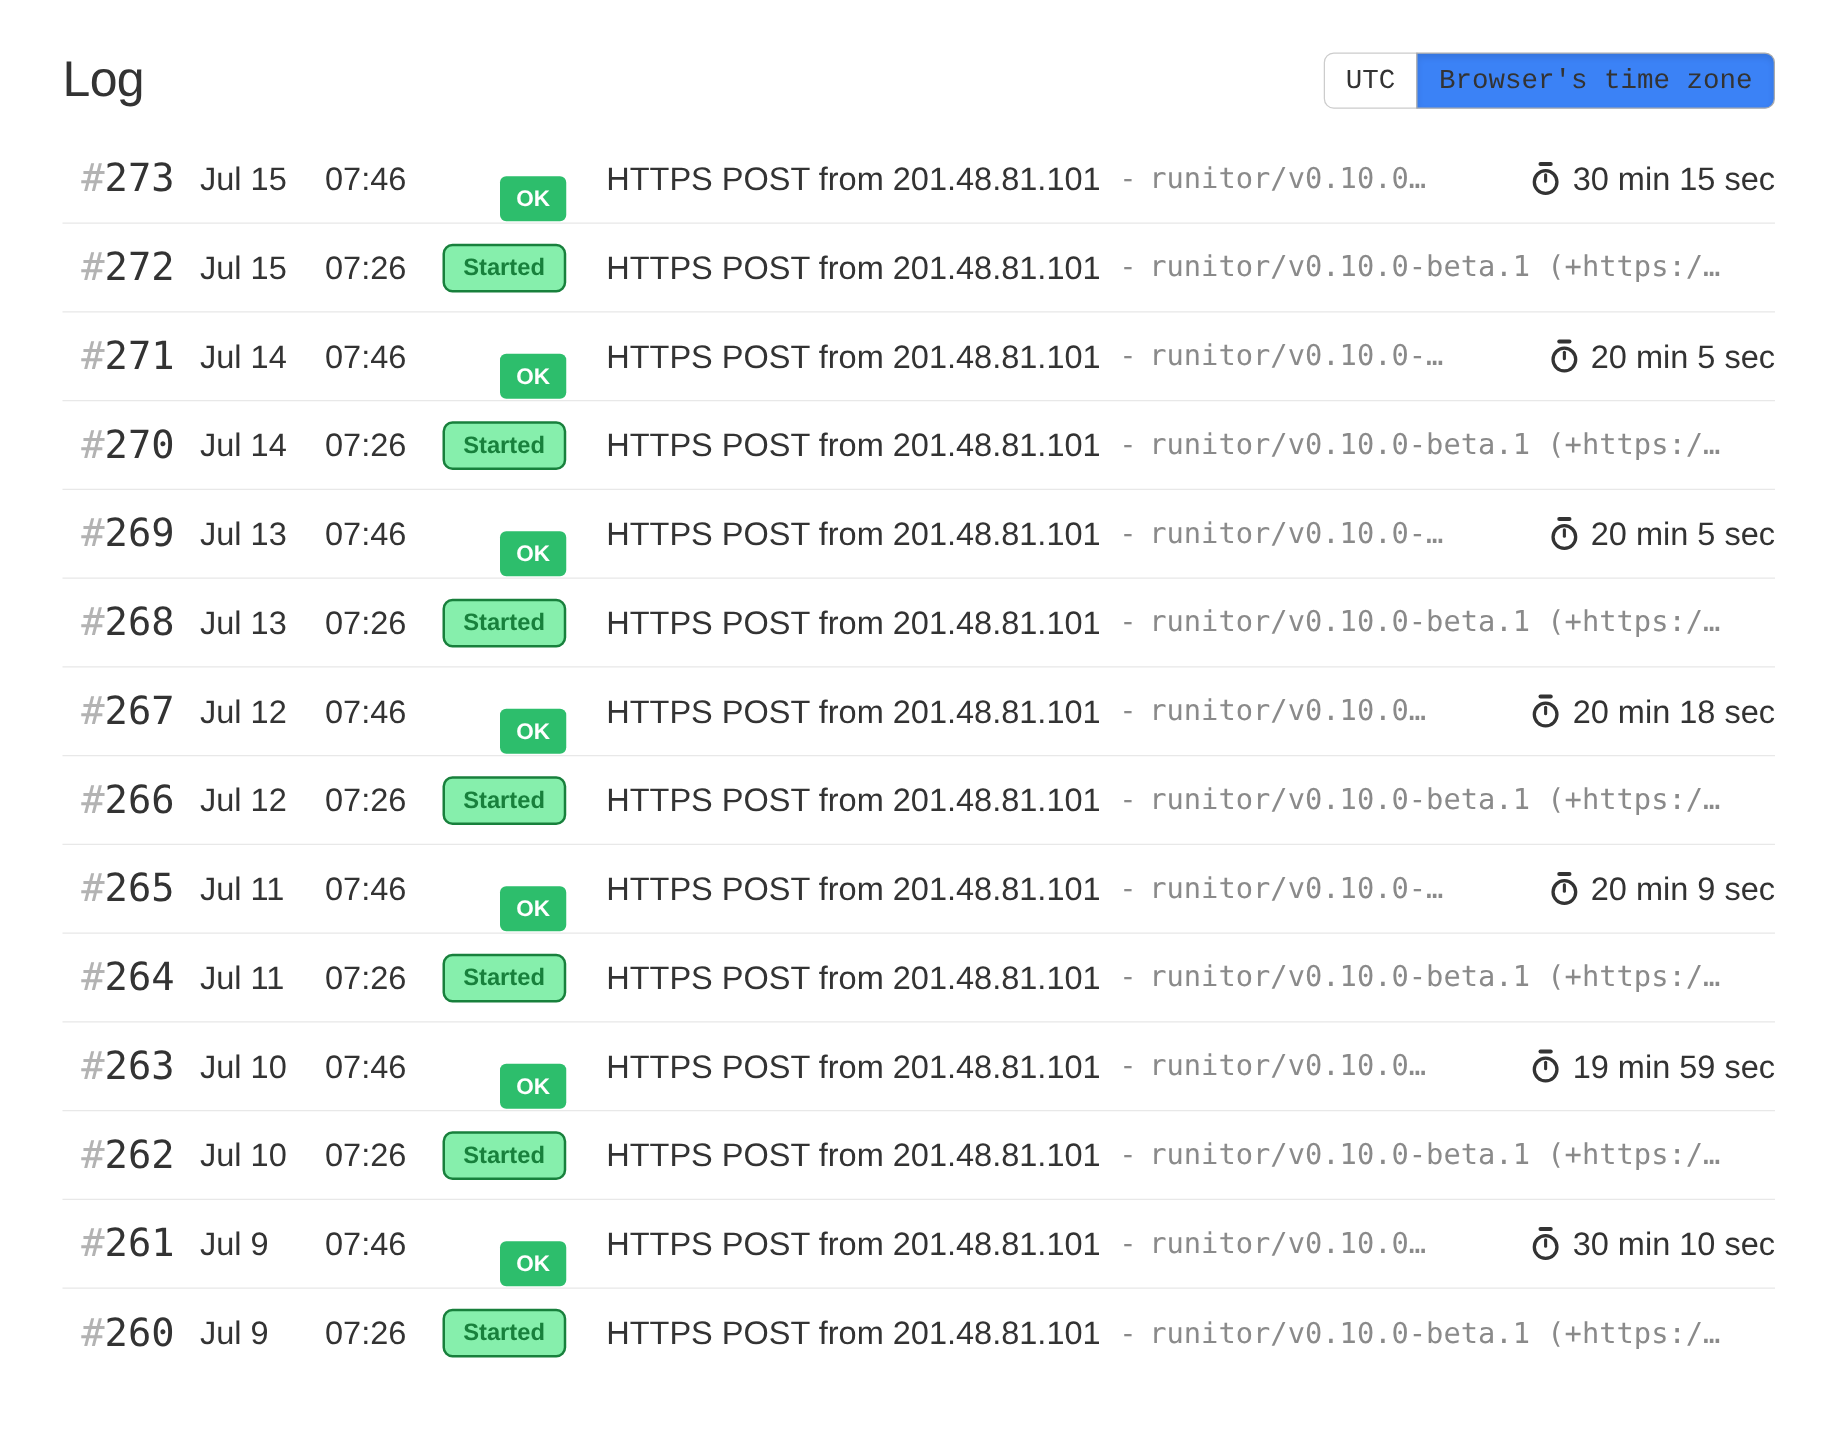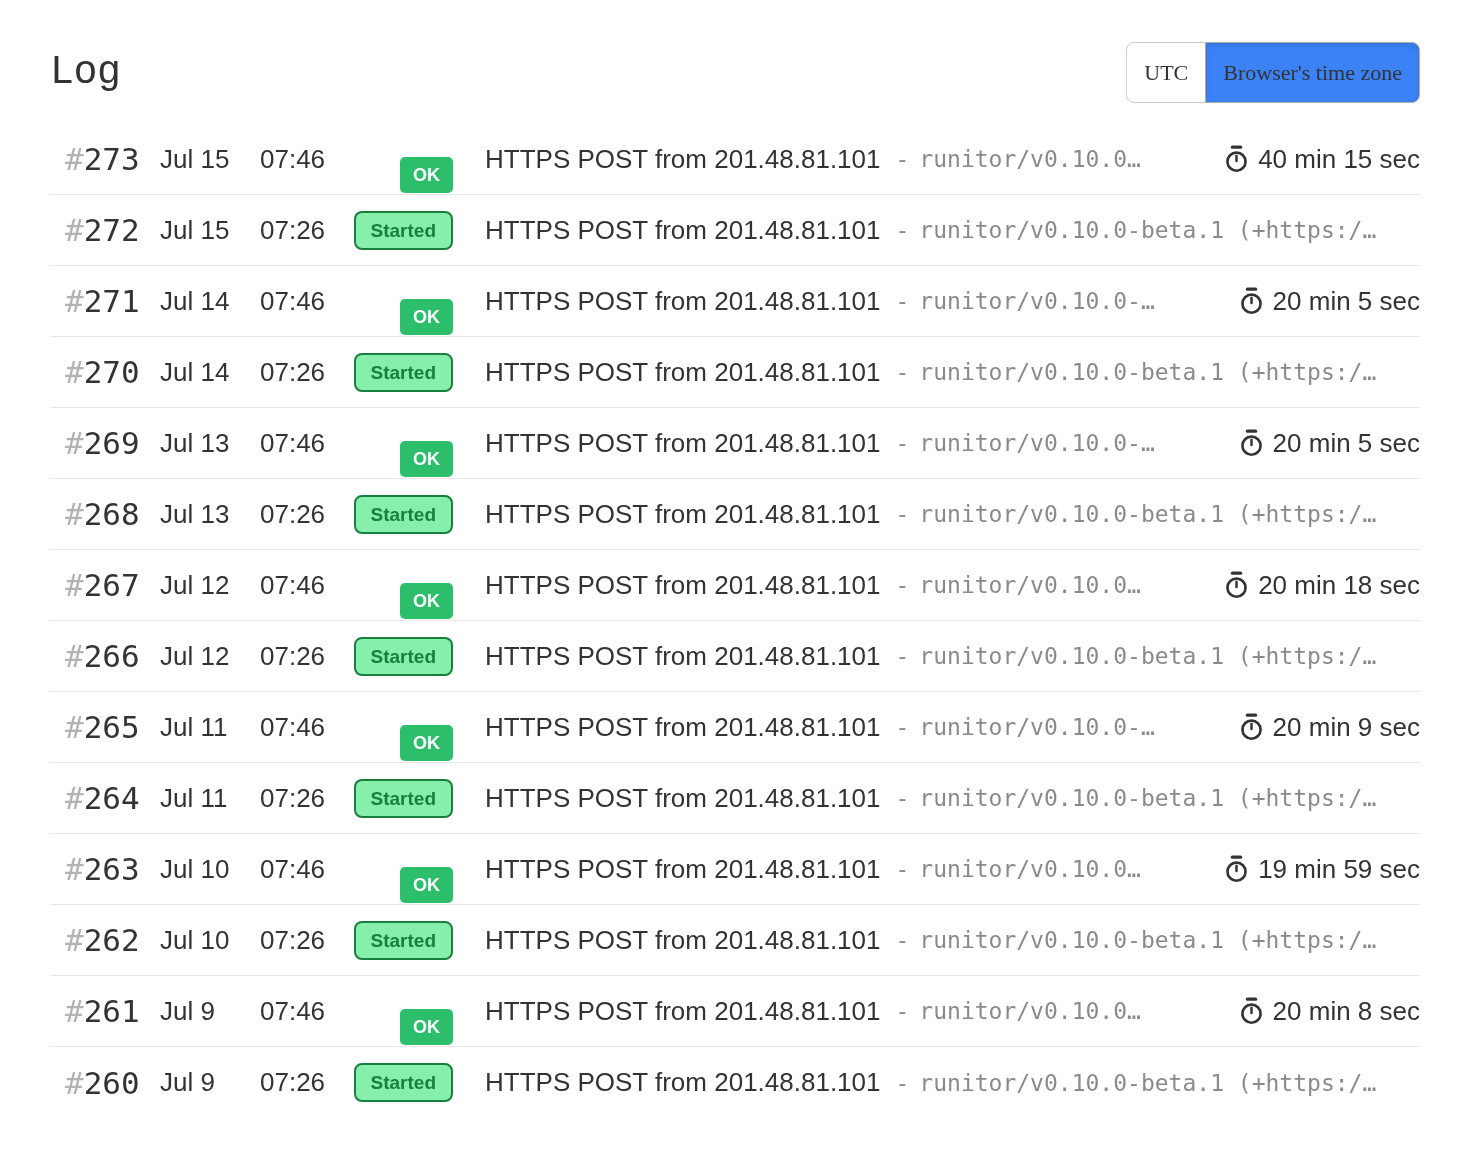--- a/index.html
+++ b/index.html
@@ -16,39 +16,39 @@
     overflow: hidden;
   }
 
   
   .header {
     margin-top: 42px;
     display: flex;
     justify-content: space-between;
     align-items: center;
   }
-  .title-wrap { display: flex; align-items: flex-end; font-family: Liberation Mono, monospace; }
+  .title-wrap { display: flex; align-items: flex-end; }
   .page-title {
     font-size: 40px;
     font-weight: 400;
     color: #333333;
     margin: 0;
     letter-spacing: -0.5px;
   }
   .subtitle {
     font-size: 27px;
     color: #999999;
     margin-left: 22px;
   }
   .tz-group { display: flex; }
   .tz-btn {
-    font-family: Liberation Serif, serif;
+    font-family: Liberation Mono, monospace;
     font-size: 22px;
     color: #333333;
-    height: 61px;
+    height: 45px;
     padding: 0 17px;
     background: #ffffff;
     border: 1px solid #cccccc;
     cursor: pointer;
   }
   .tz-btn:first-child { border-radius: 8px 0 0 8px; }
   .tz-btn:last-child  { border-radius: 0 8px 8px 0; margin-left: -1px; }
   .tz-btn.active {
     background: #3b82f6;
     border-color: #ababab;
@@ -174,21 +174,21 @@
       <div class="col-main">
         <span class="event-text">HTTPS POST from 201.48.81.101</span>
         <span class="sep">-</span>
         <span class="ua-text">runitor/v0.10.0…</span>
         <span class="duration">
           <svg width="25" height="28" viewBox="0 0 15 17" aria-hidden="true">
             <line x1="5" y1="1.3" x2="10" y2="1.3" stroke="#333333" stroke-width="1.9" stroke-linecap="round"></line>
             <circle cx="7.5" cy="10.1" r="5.5" fill="none" stroke="#333333" stroke-width="1.6"></circle>
             <line x1="7.5" y1="6.6" x2="7.5" y2="9.7" stroke="#333333" stroke-width="1.5" stroke-linecap="round"></line>
           </svg>
-          <span>40 min 15 sec</span>
+          <span>30 min 15 sec</span>
         </span>
       </div>
     </div>
 
     <div class="log-row">
       <div class="col-num"><span class="hash">#</span><span class="numval">272</span></div>
       <div class="col-date">Jul 15</div>
       <div class="col-time">07:26</div>
       <div class="col-badge">
         <span class="badge badge-outline">Started</span>
@@ -396,21 +396,21 @@
       <div class="col-main">
         <span class="event-text">HTTPS POST from 201.48.81.101</span>
         <span class="sep">-</span>
         <span class="ua-text">runitor/v0.10.0…</span>
         <span class="duration">
           <svg width="25" height="28" viewBox="0 0 15 17" aria-hidden="true">
             <line x1="5" y1="1.3" x2="10" y2="1.3" stroke="#333333" stroke-width="1.9" stroke-linecap="round"></line>
             <circle cx="7.5" cy="10.1" r="5.5" fill="none" stroke="#333333" stroke-width="1.6"></circle>
             <line x1="7.5" y1="6.6" x2="7.5" y2="9.7" stroke="#333333" stroke-width="1.5" stroke-linecap="round"></line>
           </svg>
-          <span>20 min 8 sec</span>
+          <span>30 min 10 sec</span>
         </span>
       </div>
     </div>
 
     <div class="log-row">
       <div class="col-num"><span class="hash">#</span><span class="numval">260</span></div>
       <div class="col-date">Jul 9</div>
       <div class="col-time">07:26</div>
       <div class="col-badge">
         <span class="badge badge-outline">Started</span>

